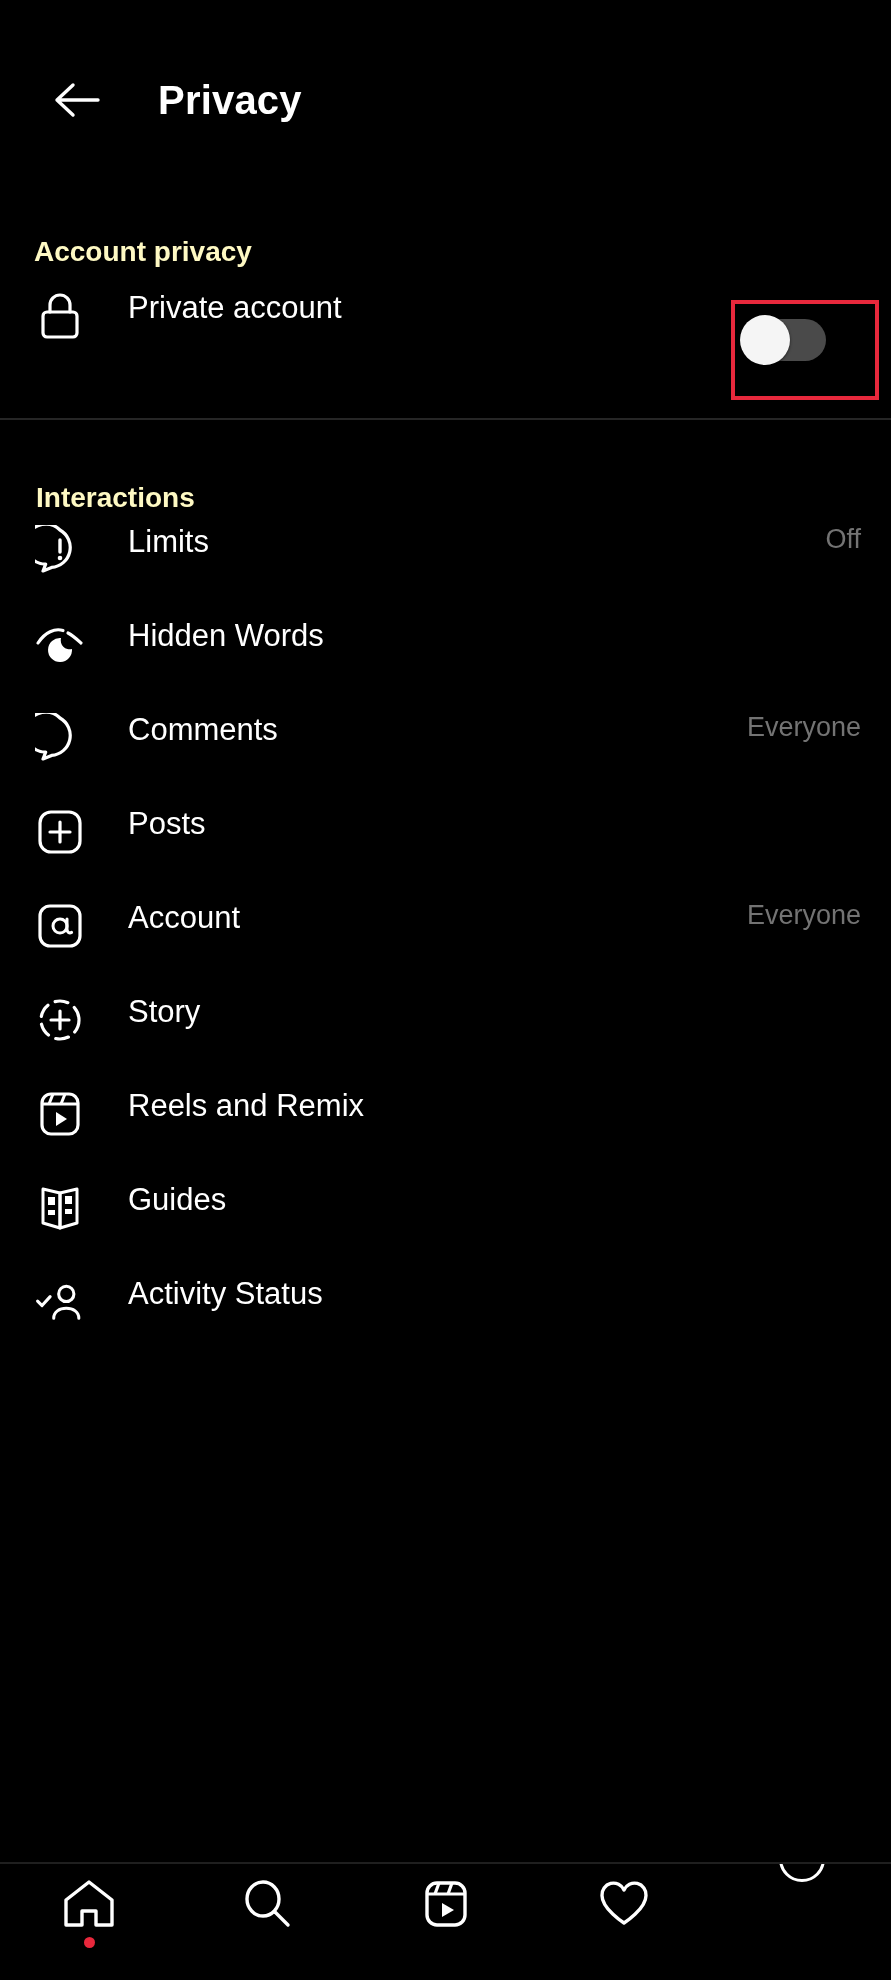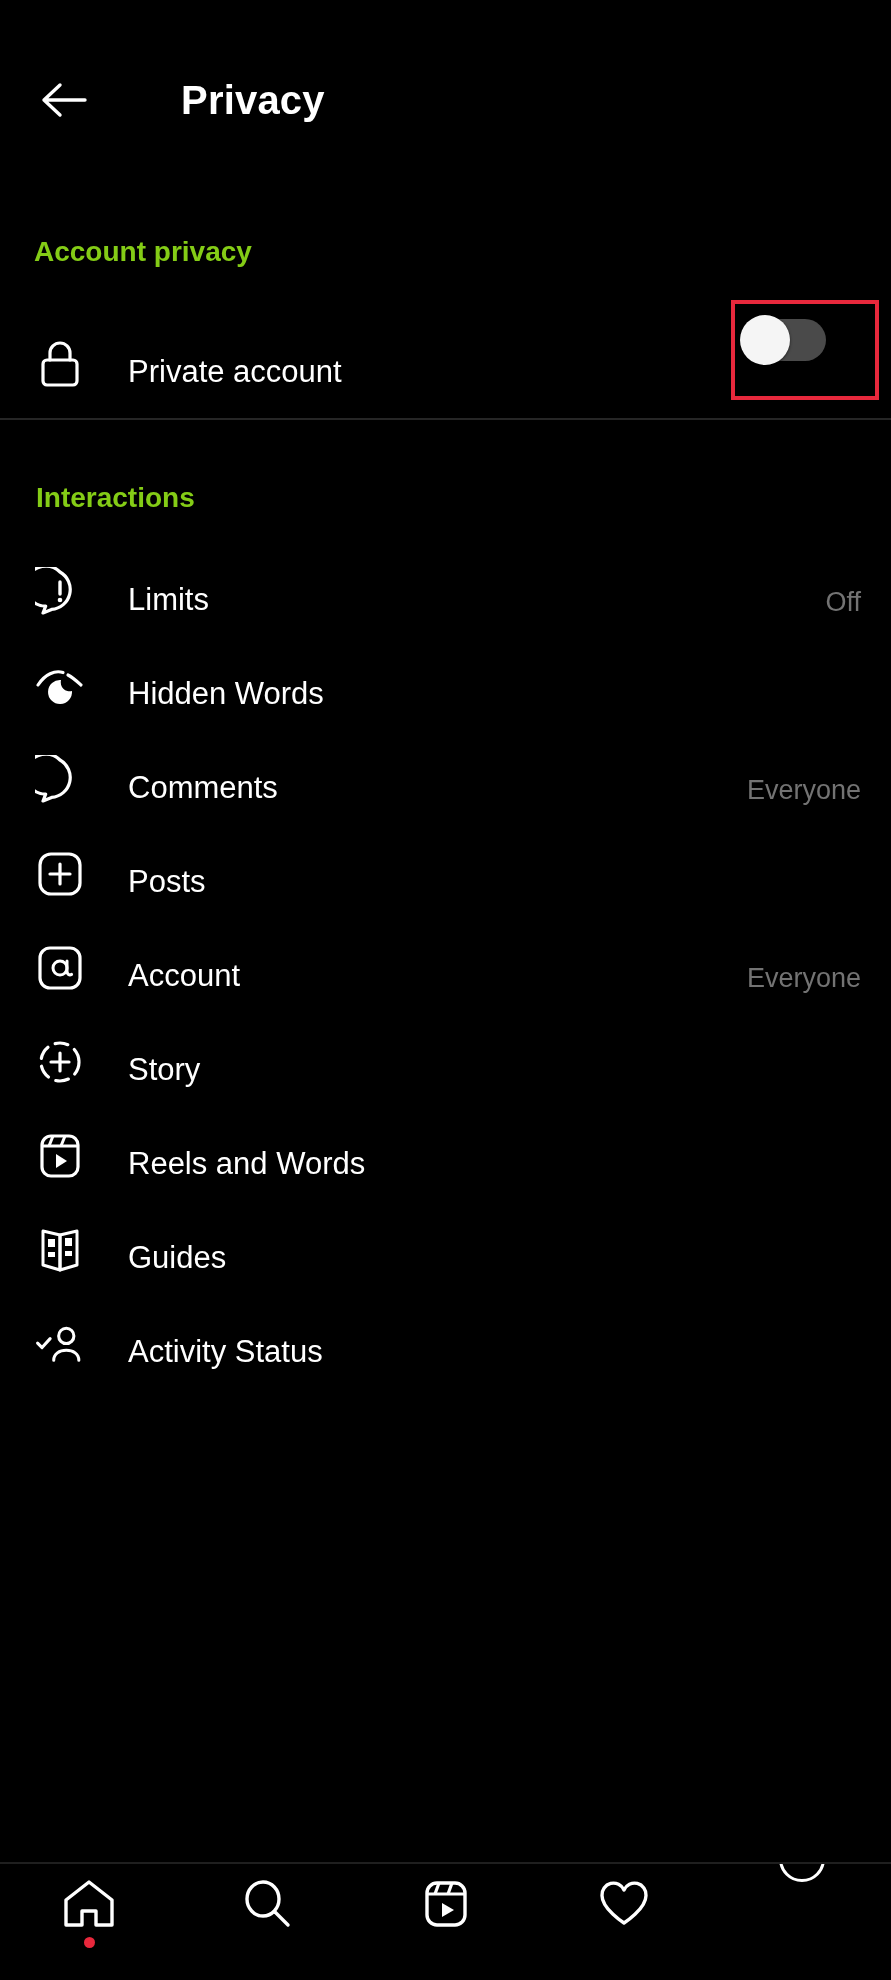--- a/index.html
+++ b/index.html
@@ -8,44 +8,43 @@
     background:#000;
     font-family:"Liberation Sans", sans-serif;
     overflow:hidden;
   }
   .screen { position:relative; width:891px; height:1980px; background:#000; }
 
   
   .header {
     height:200px;
     display:flex; align-items:center;
-    padding-left:33px;
-    gap:36px;
+    padding-left:46px;
   }
   .back-btn {
     width:62px; height:62px;
     display:flex; align-items:center; justify-content:center;
     cursor:pointer; flex:0 0 auto;
   }
   .page-title {
     font-size:40px; font-weight:bold; color:#fff;
     margin-left:50px; letter-spacing:0.2px;
   }
 
   
   .section-title {
-    font-size:28px; font-weight:bold; color:#84cc16;
+    font-size:28px; font-weight:bold; color:#fef9c3;
     padding:0 0 0 34px;
   }
   .acct-title { margin-top:36px; }
   .inter-title { margin-top:62px;padding-left:36px; }
 
   
   .row {
-    display:flex; align-items:flex-end;
+    display:flex; align-items:flex-start;
     height:94px;
     padding:0 30px 0 34px;
     position:relative;
     cursor:pointer;
   }
   .row .ico {
     width:52px; height:52px; flex:0 0 52px;
     display:flex; align-items:center; justify-content:center;
   }
   .row .label {
@@ -243,21 +242,21 @@
 
     <div class="row">
       <span class="ico">
         <svg width="46" height="50" viewBox="0 0 46 50" fill="none">
           <rect x="5" y="5" width="36" height="40" rx="9" stroke="#fff" stroke-width="3.2"></rect>
           <path d="M5 15h36" stroke="#fff" stroke-width="3"></path>
           <path d="M16 5l-4 10M28 5l-4 10" stroke="#fff" stroke-width="3"></path>
           <path d="M19 23l11 7-11 7V23Z" fill="#fff"></path>
         </svg>
       </span>
-      <span class="label">Reels and Words</span>
+      <span class="label">Reels and Remix</span>
       <span class="value"></span>
     </div>
 
 
     <div class="row">
       <span class="ico">
         <svg width="50" height="50" viewBox="0 0 50 50" fill="none">
           <path d="M25 10 8 6v34l17 5V10Z" stroke="#fff" stroke-width="3" stroke-linejoin="round"></path>
           <path d="M25 10l17-4v34l-17 5V10Z" stroke="#fff" stroke-width="3" stroke-linejoin="round"></path>
           <rect x="13" y="14" width="7" height="8" fill="#fff"></rect>

